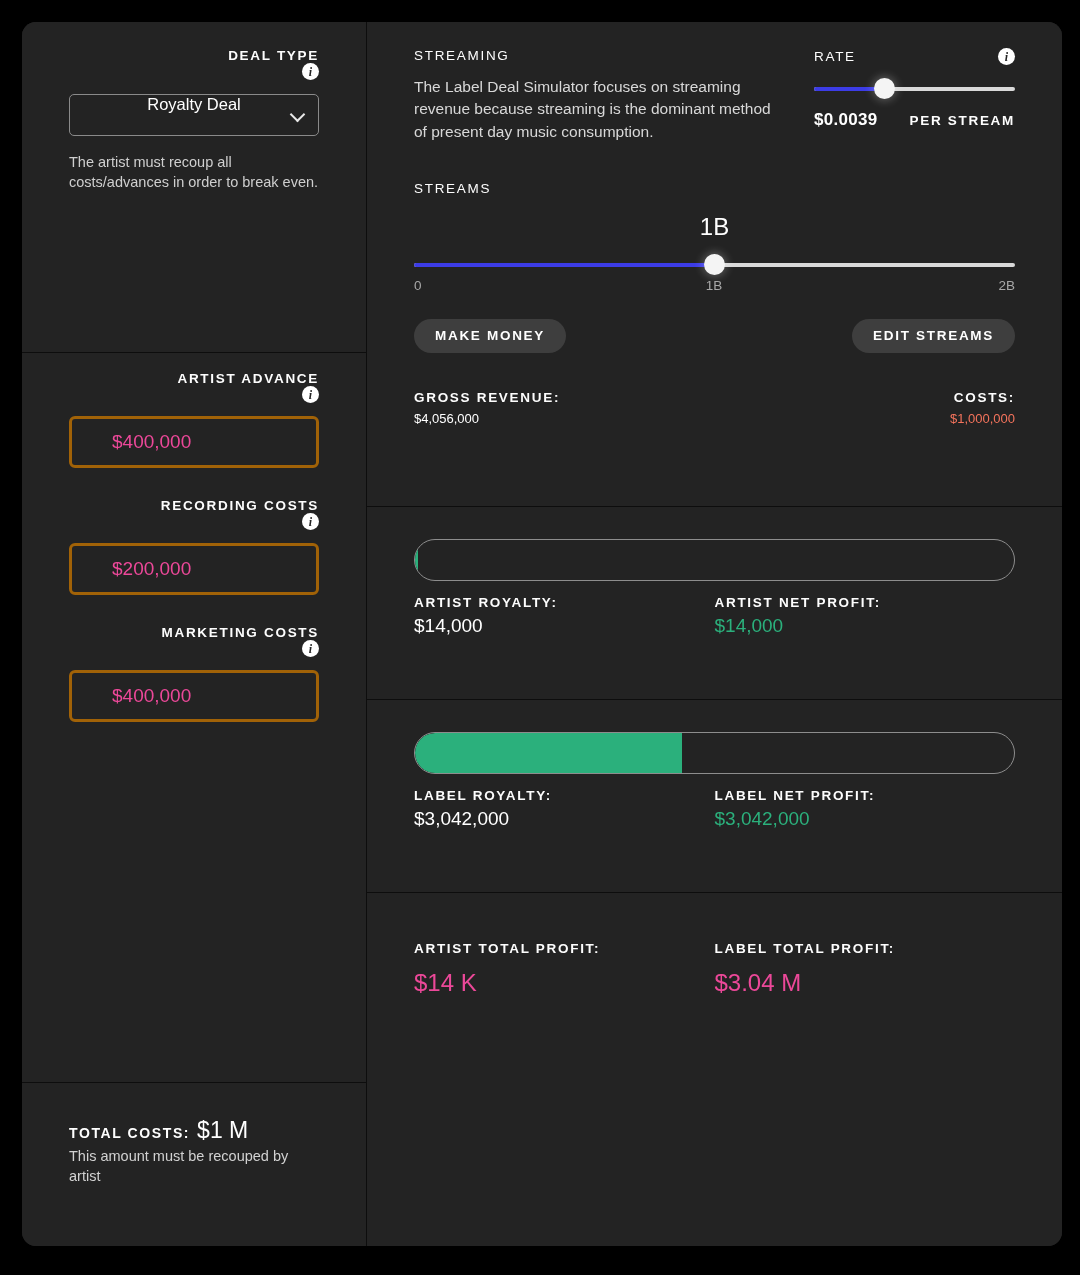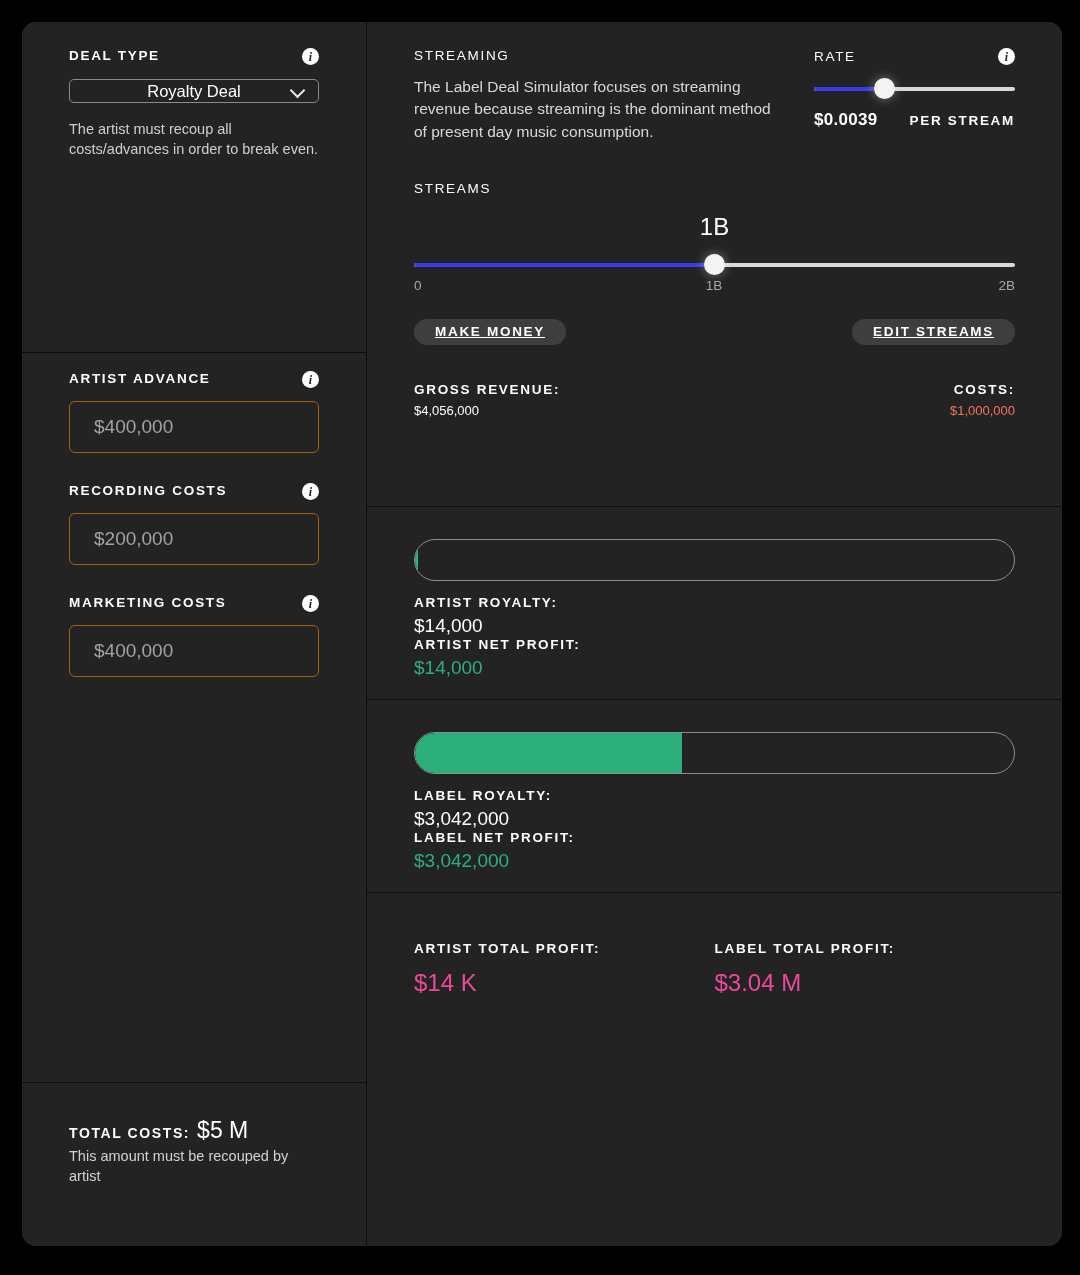--- a/index.html
+++ b/index.html
@@ -38,23 +38,24 @@
   .lsec {
     padding: 26px 47px 0 47px;
     border-bottom: 1px solid #0d0d0d;
   }
   .lsec.deal { height: 331px; }
   .lsec.inputs { height: 730px; padding-top: 18px; }
   .lsec.totals { flex: 1; border-bottom: none; padding-top: 34px; }
 
   .fieldlabel {
     display: flex;
-    align-items: flex-start;
+    align-items: flex-end;
     justify-content: space-between;
     margin-bottom: 14px;
+    flex-direction: column;
   }
   .fieldlabel .txt {
     font-size: 13.5px;
     font-weight: bold;
     letter-spacing: 1.7px;
     color: #fdfdfd;
     text-transform: uppercase;
   }
 
   .info-icon {
@@ -69,26 +70,25 @@
     font-family: "Liberation Serif", serif;
     display: flex;
     align-items: center;
     justify-content: center;
     line-height: 1;
     flex: 0 0 17px;
     cursor: pointer;
   }
 
   .select-box {
-    height: 24px;
+    height: 42px;
     border: 1px solid #8a8a8a;
     border-radius: 5px;
     background: transparent;
     display: flex;
-    align-items: center;
     justify-content: center;
     position: relative;
     cursor: pointer;
   }
   .select-box .val {
     font-size: 16.5px;
     color: #ffffff;
   }
   .chev {
     position: absolute;
@@ -156,28 +156,28 @@
     display: flex;
     justify-content: space-between;
     margin-top: 9px;
     font-size: 15px;
     color: #e9e9e9;
   }
   .splitrow b { font-weight: bold; color: #ffffff; }
 
   .money-input {
     height: 52px;
-    border: 1px solid #a16207;
+    border: 3px solid #a16207;
     border-radius: 6px;
     background: transparent;
     display: flex;
     align-items: center;
-    padding: 0 0 0 24px;
+    padding: 0 0 0 40px;
     font-size: 19px;
-    color: #a3a3a3;
+    color: #ec4899;
     cursor: text;
   }
   .input-group { margin-bottom: 30px; }
   .input-group .fieldlabel { margin-bottom: 13px; }
 
   .totalline {
     font-size: 22px;
     color: #ffffff;
     display: flex;
     align-items: baseline;
@@ -267,29 +267,28 @@
 
   .btnrow {
     display: flex;
     justify-content: space-between;
     margin-top: 26px;
   }
   .pill {
     background: #3e3e3e;
     border: none;
     border-radius: 20px;
-    height: 26px;
+    height: 34px;
     padding: 0 21px;
     color: #ffffff;
     font-size: 13.5px;
     font-weight: bold;
     letter-spacing: 1.7px;
     font-family: "Liberation Sans", sans-serif;
     cursor: pointer;
-    text-decoration: underline;
   }
 
   .kvrow {
     display: flex;
     margin-top: 37px;
   }
   .kv { width: 50%; }
   .kv.right { text-align: right; }
   .kv .k {
     font-size: 13.5px; font-weight: bold; letter-spacing: 1.7px;
@@ -317,21 +316,21 @@
   }
   .bar.outlined .bfill { border-radius: 20px 0 0 20px; }
 
   .bar-cap { margin-top: 14px; }
   .bar-cap .k {
     font-size: 13.5px; font-weight: bold; letter-spacing: 1.7px;
     color: #fdfdfd; text-transform: uppercase;
   }
   .bar-cap .v { margin-top: 5px; font-size: 19px; color: #ffffff; }
 
-  .duo { display: flex; margin-top: 14px; flex-direction: column; }
+  .duo { display: flex; margin-top: 14px; }
   .duo > div { width: 50%; }
   .duo .k {
     font-size: 13.5px; font-weight: bold; letter-spacing: 1.7px;
     color: #fdfdfd; text-transform: uppercase;
   }
   .duo .v { margin-top: 5px; font-size: 19px; color: #ffffff; }
   .duo .v.pos { color: #2bb07c; }
 
   .profitrow { display: flex; }
   .profitrow > div { width: 50%; }
@@ -383,21 +382,21 @@
           <span class="txt">MARKETING COSTS</span>
           <span class="info-icon">i</span>
         </div>
         <div class="money-input">$400,000</div>
       </div>
     </div>
 
     <div class="lsec totals">
       <div class="totalline">
         <span class="lab">TOTAL COSTS:</span>
-        <span class="v">$5 M</span>
+        <span class="v">$1 M</span>
       </div>
       <div class="sub">This amount must be recouped by artist</div>
     </div>
   </div>
 
   <div class="right-col">
 
     <div class="rsec top">
       <div class="toprow">
         <div class="streamcol">

